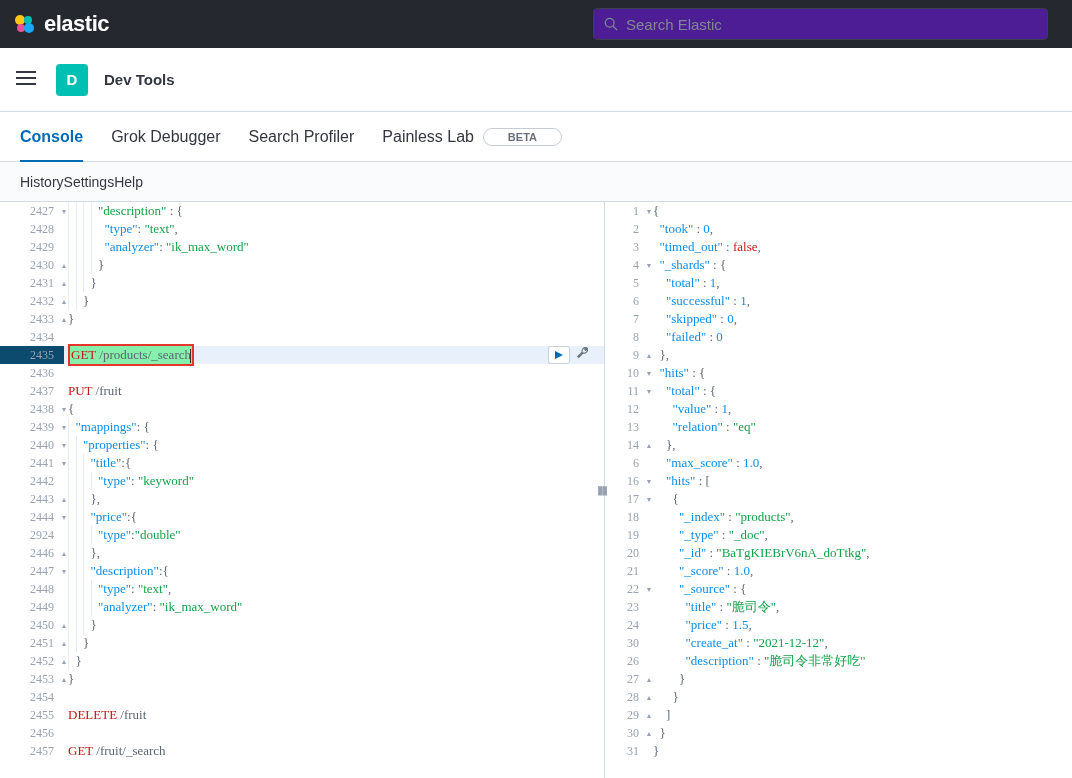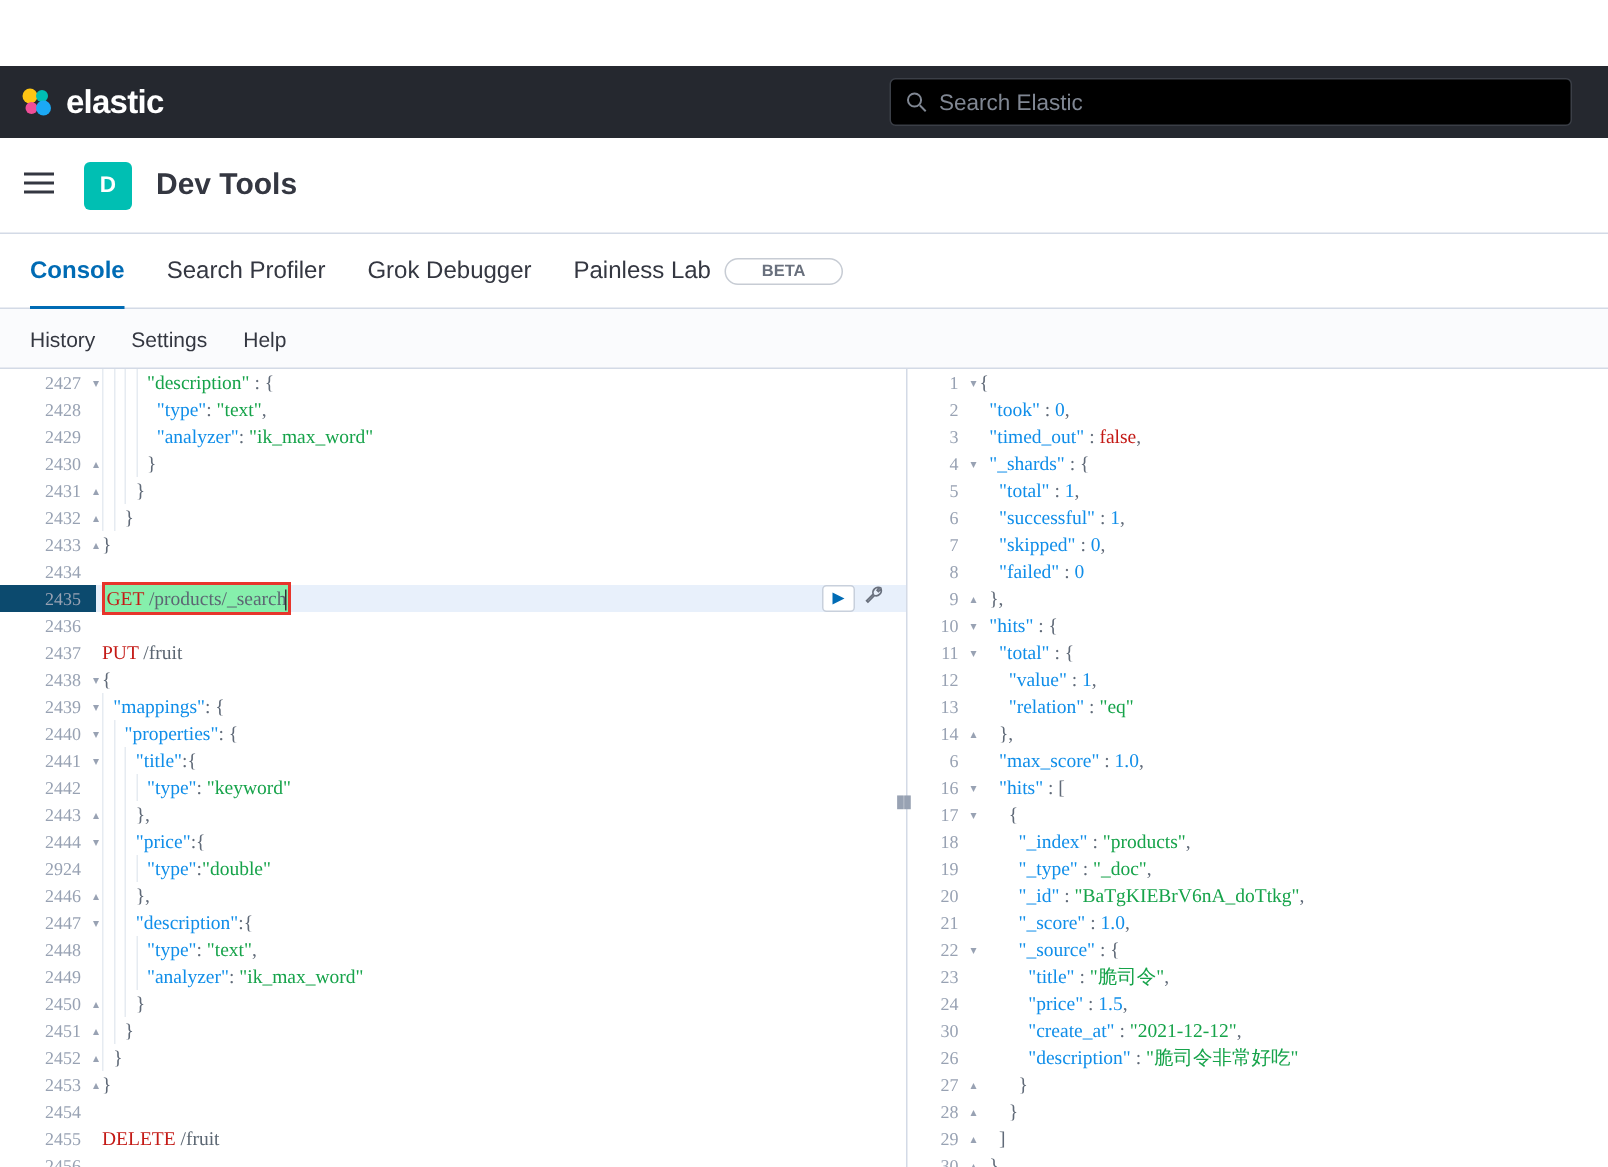--- a/index.html
+++ b/index.html
@@ -1,38 +1,38 @@
 <!DOCTYPE html>
 <html><head>
 <meta charset="utf-8">
 <style>
 * { margin: 0; padding: 0; box-sizing: border-box; }
 body { font-family: -apple-system, BlinkMacSystemFont, "Segoe UI", Helvetica, Arial, sans-serif; font-size: 14px; color: #343741; background: #fff; width: 1072px; height: 778px; overflow: hidden; }
 
-.top-bar { height: 48px; background: #25282f; display: flex; align-items: center; padding: 0 12px; margin-top: 44px; }
+.top-bar { height: 48px; background: #25282f; display: flex; align-items: center; padding: 0 12px; }
 .logo-wrap { display: flex; align-items: center; gap: 8px; }
 .logo-icon svg { display: block; }
 .logo-text { color: #fff; font-size: 22px; font-weight: 600; letter-spacing: -0.5px; }
-.search-shell { margin-left: auto; width: 455px; height: 32px; background: #000000; border: 1px solid #3b3f47; border-radius: 4px; display: flex; align-items: center; padding: 0 10px; gap: 8px; margin-right: 12px; }
+.search-shell { margin-left: auto; width: 455px; height: 32px; background: #4c1d95; border: 1px solid #3b3f47; border-radius: 4px; display: flex; align-items: center; padding: 0 10px; gap: 8px; margin-right: 12px; }
 .search-shell svg { flex-shrink: 0; }
 .search-shell input { flex: 1; background: transparent; border: none; outline: none; color: #98a2b3; font-size: 15px; }
 .search-shell input::placeholder { color: #808793; }
 
 .page-head { height: 64px; border-bottom: 1px solid #d3dae6; display: flex; align-items: center; padding: 0 16px; gap: 16px; }
 .hamburger { width: 24px; cursor: pointer; }
 .sq-badge { width: 32px; height: 32px; background: #00bfb3; color: #fff; border-radius: 4px; display: flex; align-items: center; justify-content: center; font-weight: 700; font-size: 15px; }
-.page-title { font-size: 20px; font-weight: 600; }
+.page-title { font-size: 15px; font-weight: 600; }
 
 .tabs { display: flex; align-items: center; gap: 28px; padding: 0 20px; height: 50px; border-bottom: 1px solid #d3dae6; }
 .tab { font-size: 16px; color: #343741; cursor: pointer; height: 100%; display: flex; align-items: center; position: relative; }
 .tab.active { color: #006bb4; font-weight: 600; }
 .tab.active::after { content: ""; position: absolute; bottom: -1px; left: 0; right: 0; height: 2px; background: #006bb4; }
 .beta { font-size: 11px; font-weight: 600; border: 1px solid #c7ccd4; border-radius: 12px; padding: 2px 24px; color: #69707d; }
 
-.subtabs { display: flex; align-items: center; gap: 24px; padding: 0 20px; height: 40px; background: #fafbfd; border-bottom: 1px solid #d3dae6; }
+.subtabs { display: flex; align-items: center; padding: 0 20px; height: 40px; background: #fafbfd; border-bottom: 1px solid #d3dae6; }
 .subtab { font-size: 14px; color: #343741; cursor: pointer; }
 
 .editors { display: flex; height: calc(778px - 48px - 64px - 50px - 40px); position: relative; }
 .pane { overflow: hidden; }
 .pane-left { width: 605px; border-right: 1px solid #d3dae6; }
 .pane-right { flex: 1; }
 .splitter { position: absolute; left: 597px; top: 50%; transform: translateY(-50%); color: #98a2b3; font-size: 12px; user-select: none; letter-spacing: -2px; }
 
 .code { font-family: Liberation Serif, serif; font-size: 13px; line-height: 18px; }
 .row { display: flex; height: 18px; align-items: center; white-space: pre; position: relative; }
@@ -93,22 +93,22 @@
         <line x1="0" y1="8" x2="20" y2="8" stroke="#343741" stroke-width="2"></line>
         <line x1="0" y1="14" x2="20" y2="14" stroke="#343741" stroke-width="2"></line>
       </svg>
   </div>
   <div class="sq-badge">D</div>
   <div class="page-title">Dev Tools</div>
 </div>
 
 <div class="tabs">
   <div class="tab active">Console</div>
+  <div class="tab">Grok Debugger</div>
   <div class="tab">Search Profiler</div>
-  <div class="tab">Grok Debugger</div>
   <div class="tab">
     <span>Painless Lab</span>
     &nbsp;&nbsp;<span class="beta">BETA</span>
   </div>
 </div>
 
 <div class="subtabs">
   <div class="subtab">History</div>
   <div class="subtab">Settings</div>
   <div class="subtab">Help</div>

